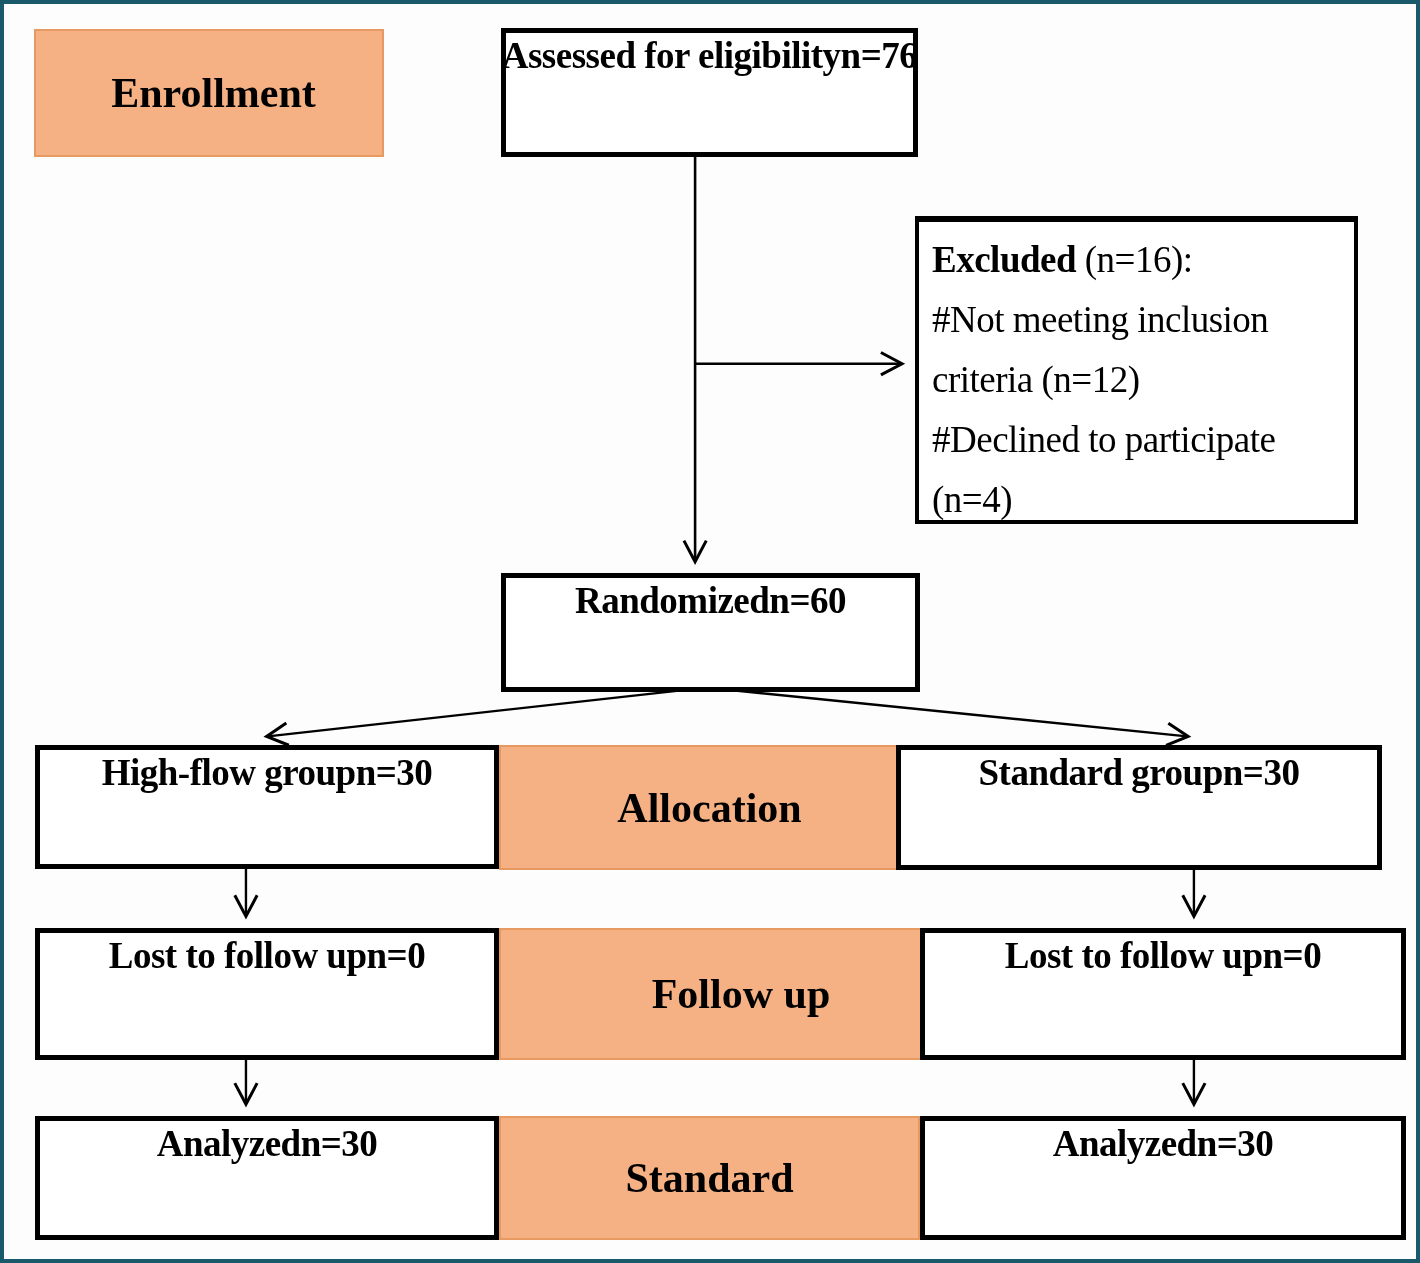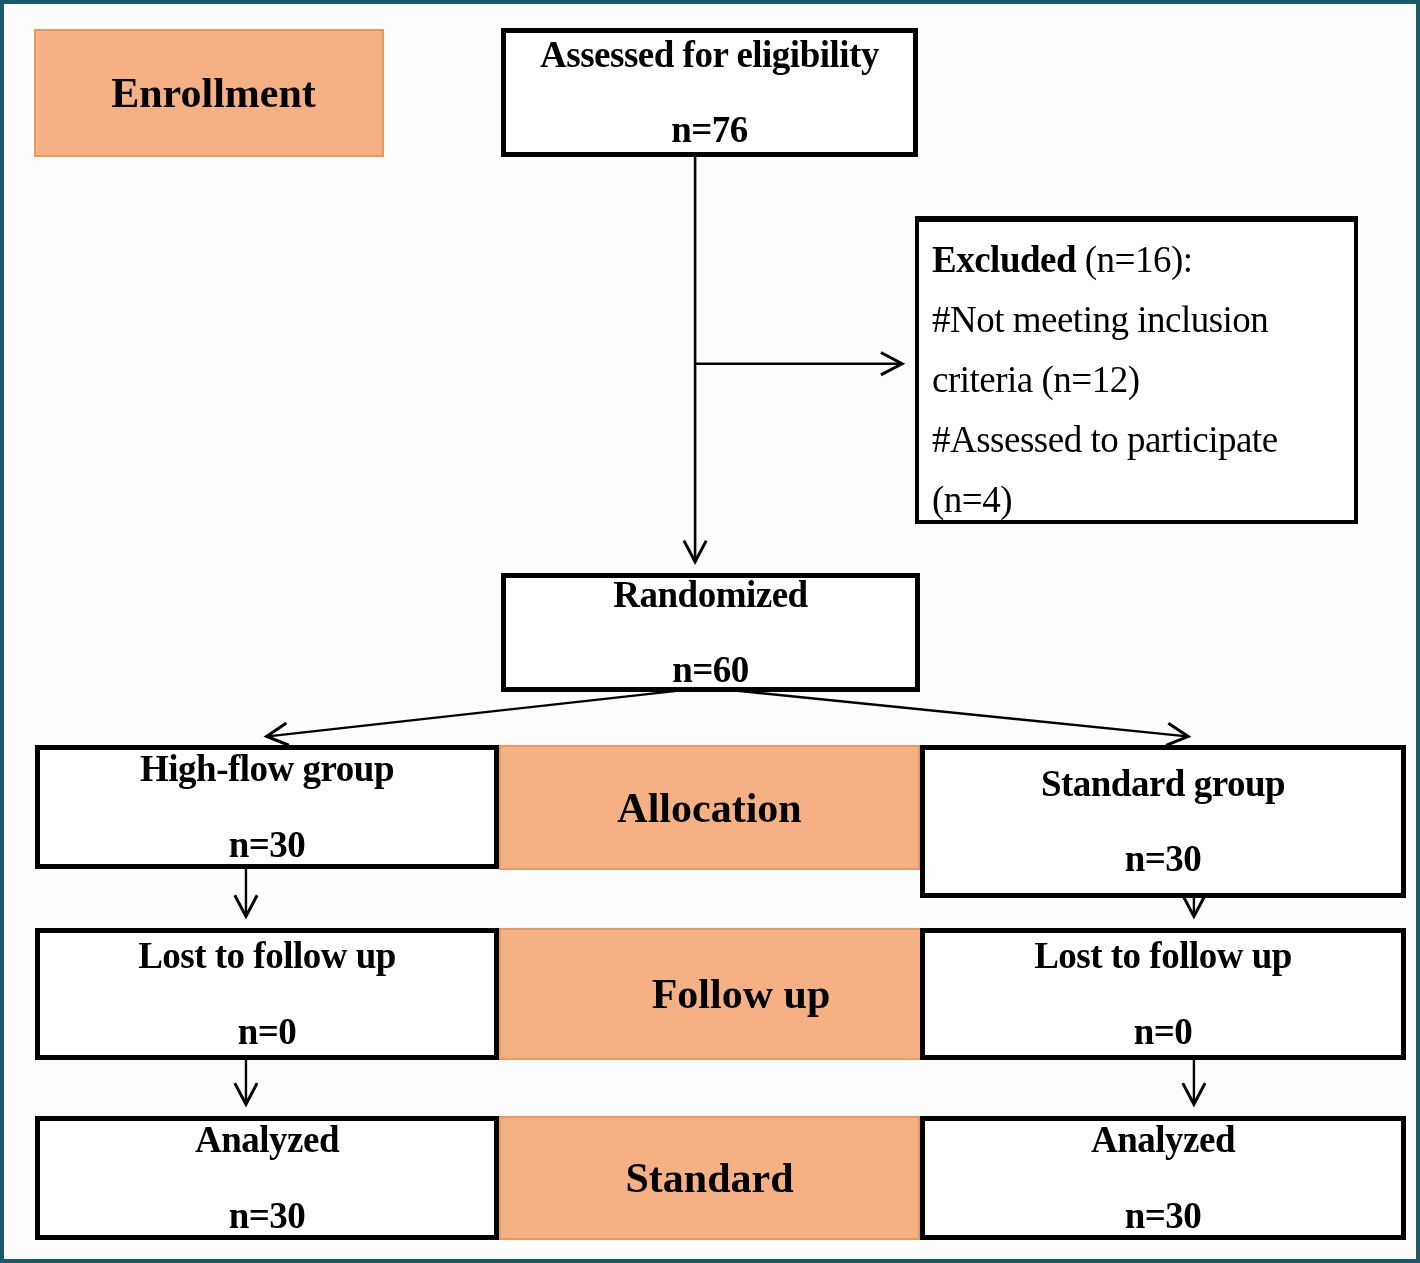--- a/index.html
+++ b/index.html
@@ -22,21 +22,21 @@
   .arrows{position:absolute;left:0;top:0;width:100%;height:100%;pointer-events:none;}
   .box{position:absolute;box-sizing:border-box;text-align:center;}
   .wbox{background:#ffffff;border:5px solid var(--box-border);}
   .obox{
     background:var(--accent-orange);
     border:2px solid var(--orange-border);
     display:flex;align-items:center;justify-content:center;
     font-weight:bold;font-size:42px;
   }
   .twolines{
-    display:flex;flex-direction:column;justify-content:center;
+    display:flex;flex-direction:row;justify-content:center;
     row-gap:29px;
     font-weight:bold;font-size:37px;line-height:1.25;
     letter-spacing:-0.5px;
     white-space:nowrap;
   }
   .excluded{
     background:#ffffff;border:4px solid var(--box-border);border-top-width:6px;
     text-align:left;
     font-size:37px;line-height:60px;letter-spacing:-0.5px;
     padding:8px 6px 0 18px;
@@ -70,37 +70,37 @@
 
   <div class="box wbox twolines" style="left:497px;top:24px;width:417px;height:129px;">
     <div>Assessed for eligibility</div>
     <div>n=76</div>
   </div>
 
   <div class="box excluded" style="left:911px;top:212px;width:443px;height:308px;padding-left:13px;">
     <div><span class="bold">Excluded</span><span> (n=16):</span></div>
     <div>#Not meeting inclusion</div>
     <div>criteria (n=12)</div>
-    <div>#Assessed to participate</div>
+    <div>#Declined to participate</div>
     <div>(n=4)</div>
   </div>
 
   <div class="box wbox twolines" style="left:497px;top:569px;width:419px;height:119px;">
     <div>Randomized</div>
     <div>n=60</div>
   </div>
 
   <div class="box wbox twolines" style="left:31px;top:741px;width:464px;height:124px;">
     <div>High-flow group</div>
     <div>n=30</div>
   </div>
   <div class="box obox" style="left:495px;top:741px;width:421px;height:125px;">
     <span>Allocation</span>
   </div>
-  <div class="box wbox twolines" style="left:916px;top:741px;width:486px;height:153px;">
+  <div class="box wbox twolines" style="left:892px;top:741px;width:486px;height:125px;">
     <div>Standard group</div>
     <div>n=30</div>
   </div>
 
   <div class="box wbox twolines" style="left:31px;top:924px;width:464px;height:132px;">
     <div>Lost to follow up</div>
     <div>n=0</div>
   </div>
   <div class="box obox" style="left:495px;top:924px;width:484px;height:132px;">
     <span>Follow up</span>

